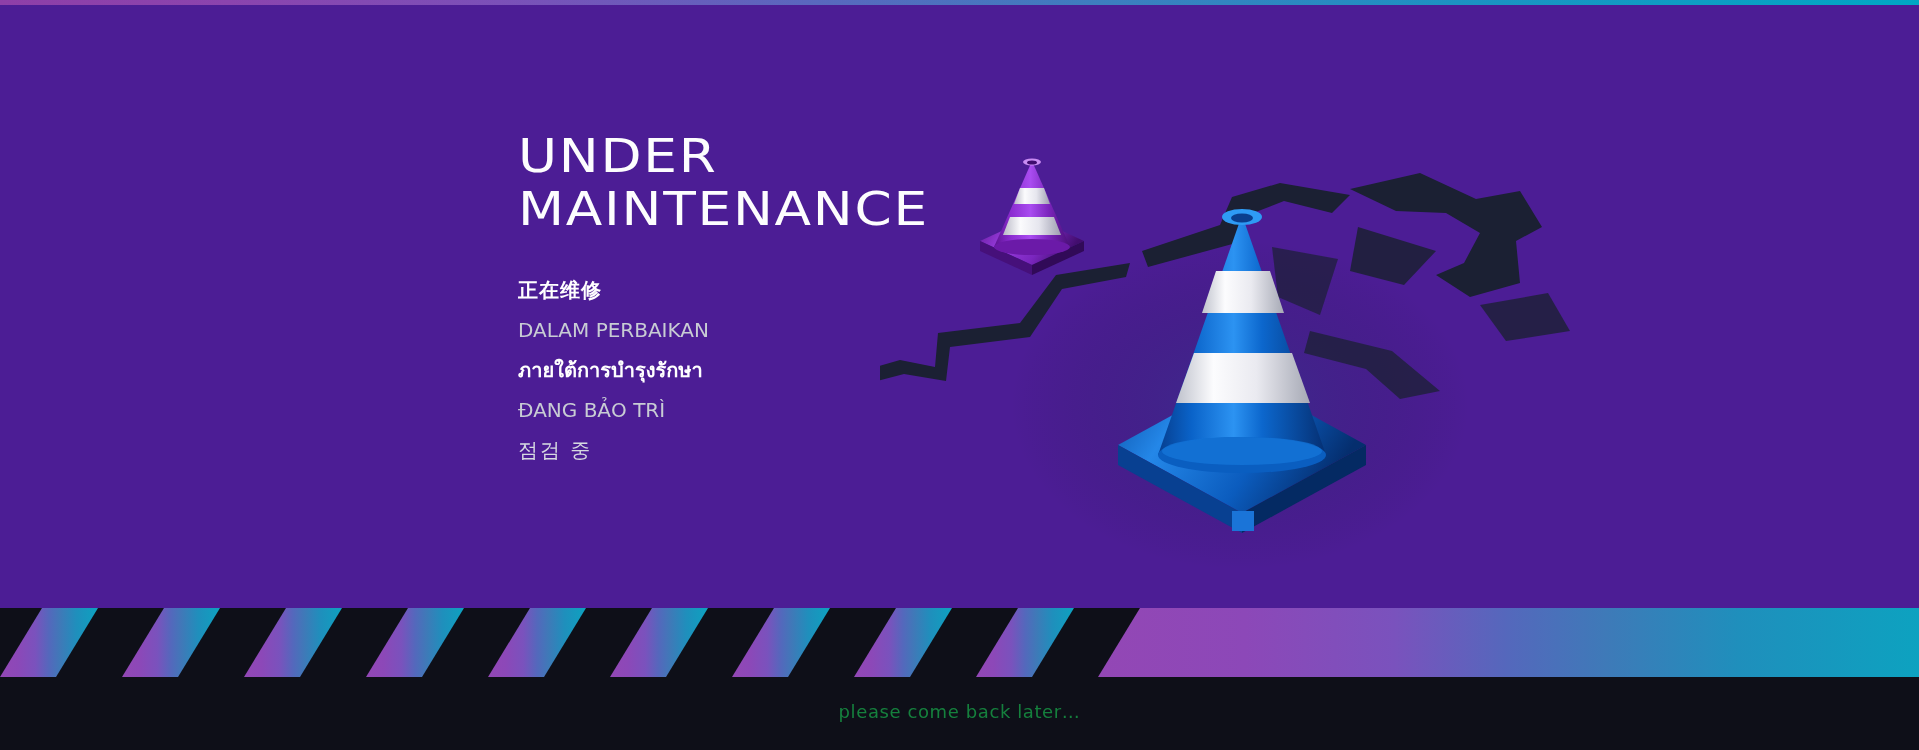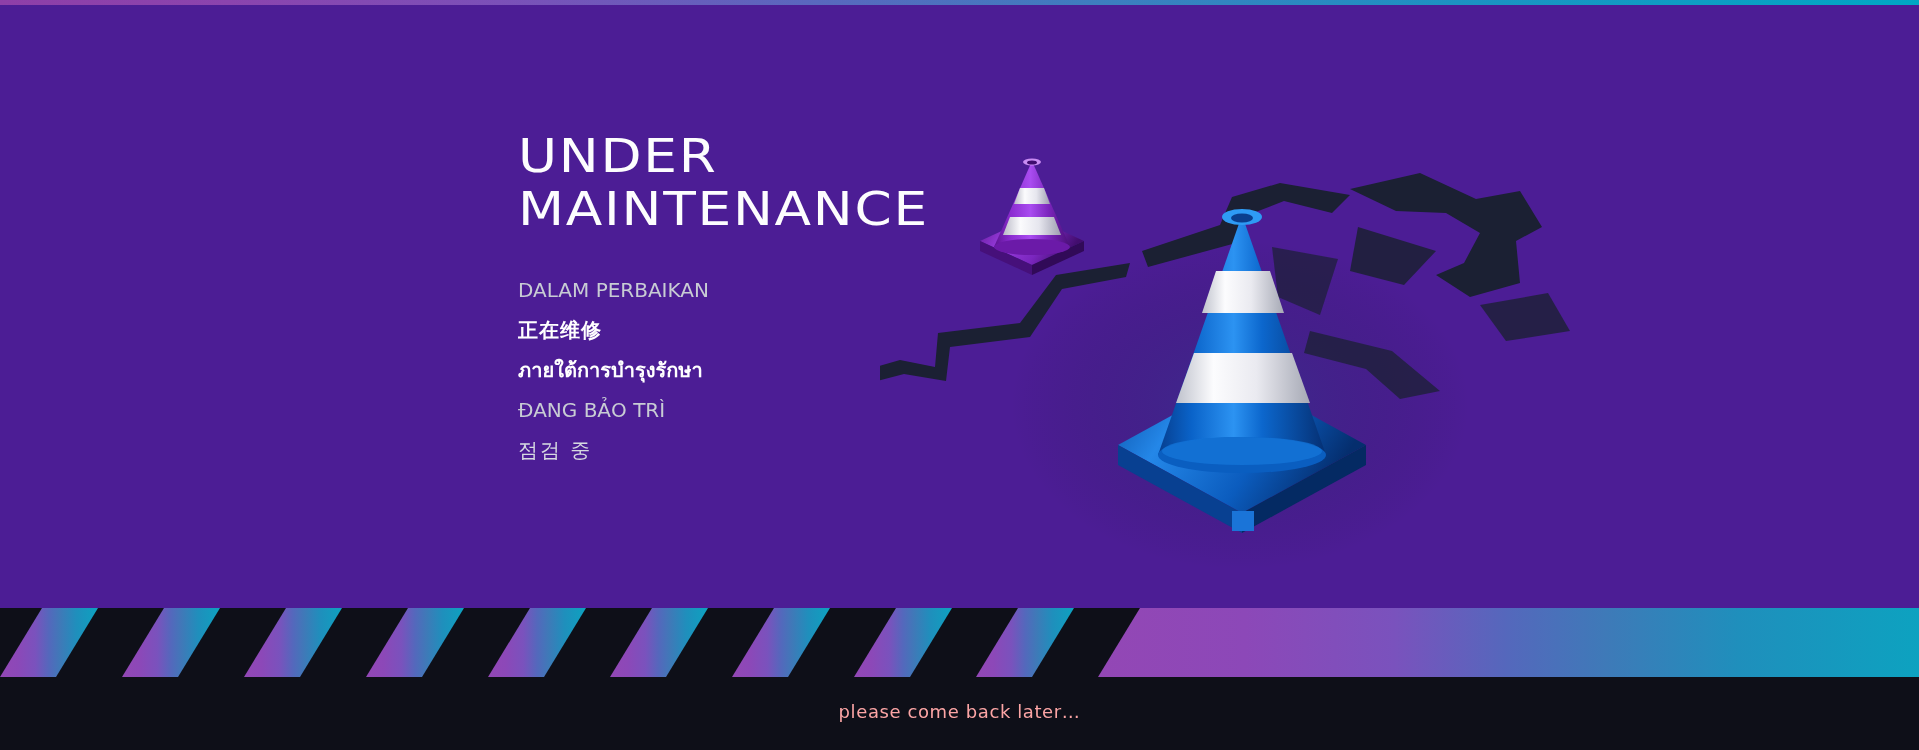--- a/index.html
+++ b/index.html
@@ -107,41 +107,41 @@
     width: 1919px;
     height: 73px;
     background: #0E0F18;
   }
   .footer-text {
     position: absolute;
     left: 0;
     top: 24px;
     width: 1919px;
     text-align: center;
-    color: #fca5a5;
+    color: #15803d;
     font-size: 18px;
     letter-spacing: 0.6px;
     font-family: "DejaVu Sans", sans-serif;
   }
 </style>
 </head>
 <body>
 
 <div class="top-bar"></div>
 
 <div class="stage">
 
   <div class="text-block">
 
     <h1 class="headline">UNDER
 MAINTENANCE</h1>
 
     <div class="langs">
+      <div class="lang-line strong cjk">正在维修</div>
       <div class="lang-line">DALAM PERBAIKAN</div>
-      <div class="lang-line strong cjk">正在维修</div>
       <div class="lang-line strong">ภายใต้การบำรุงรักษา</div>
       <div class="lang-line">ĐANG BẢO TRÌ</div>
       <div class="lang-line kr">점검 중</div>
     </div>
   </div>
 
   <div class="artwork">
     <svg width="700" height="420" viewBox="0 0 700 420" xmlns="http://www.w3.org/2000/svg">
       <defs>
 

